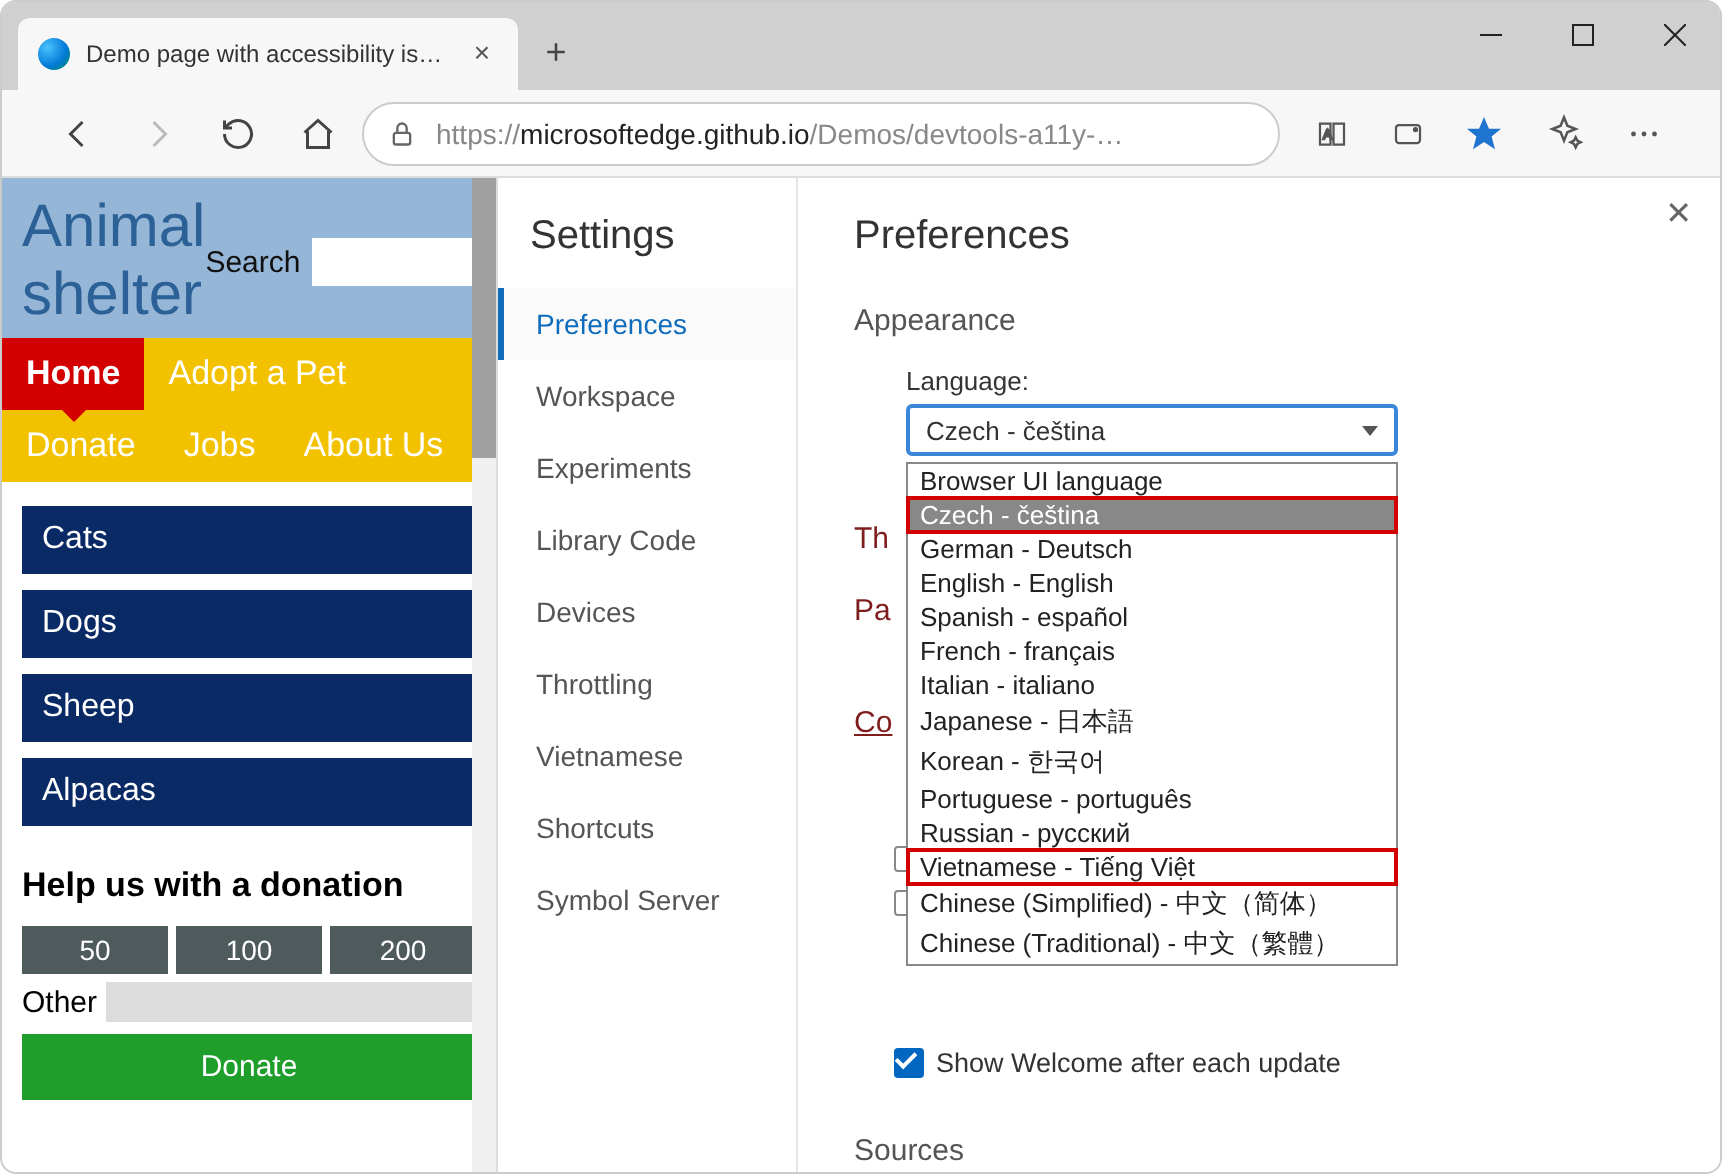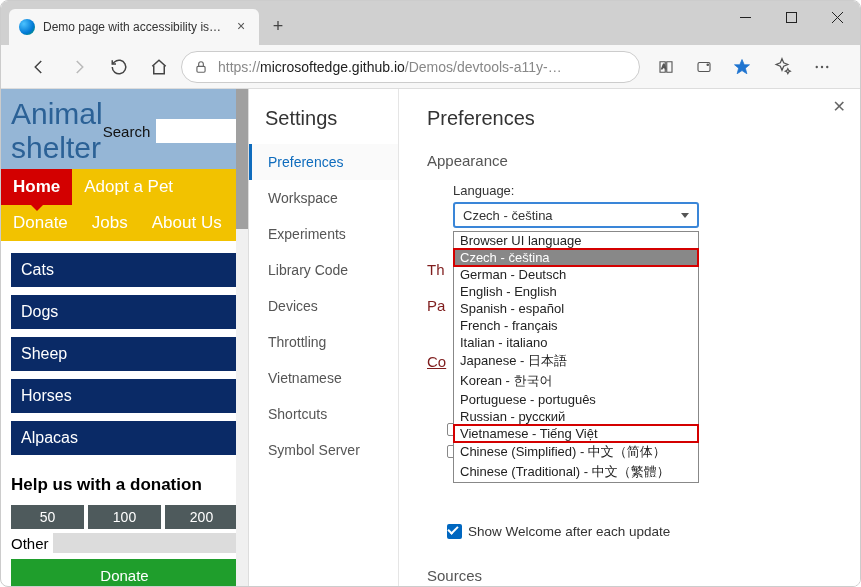--- a/index.html
+++ b/index.html
@@ -184,21 +184,20 @@
       <div class="nav-item active">Home</div>
       <div class="nav-item">Adopt a Pet</div>
       <div class="nav-item">Donate</div>
       <div class="nav-item">Jobs</div>
       <div class="nav-item">About Us</div>
     </div>
     <div class="animal-list">
       <div class="animal-item">Cats</div>
       <div class="animal-item">Dogs</div>
       <div class="animal-item">Sheep</div>
-      <div class="animal-item">Horses</div>
       <div class="animal-item">Alpacas</div>
     </div>
     <div class="donation">
       <h3>Help us with a donation</h3>
       <div class="don-row">
         <div class="don-chip">50</div>
         <div class="don-chip">100</div>
         <div class="don-chip">200</div>
       </div>
       <div class="other-row">

